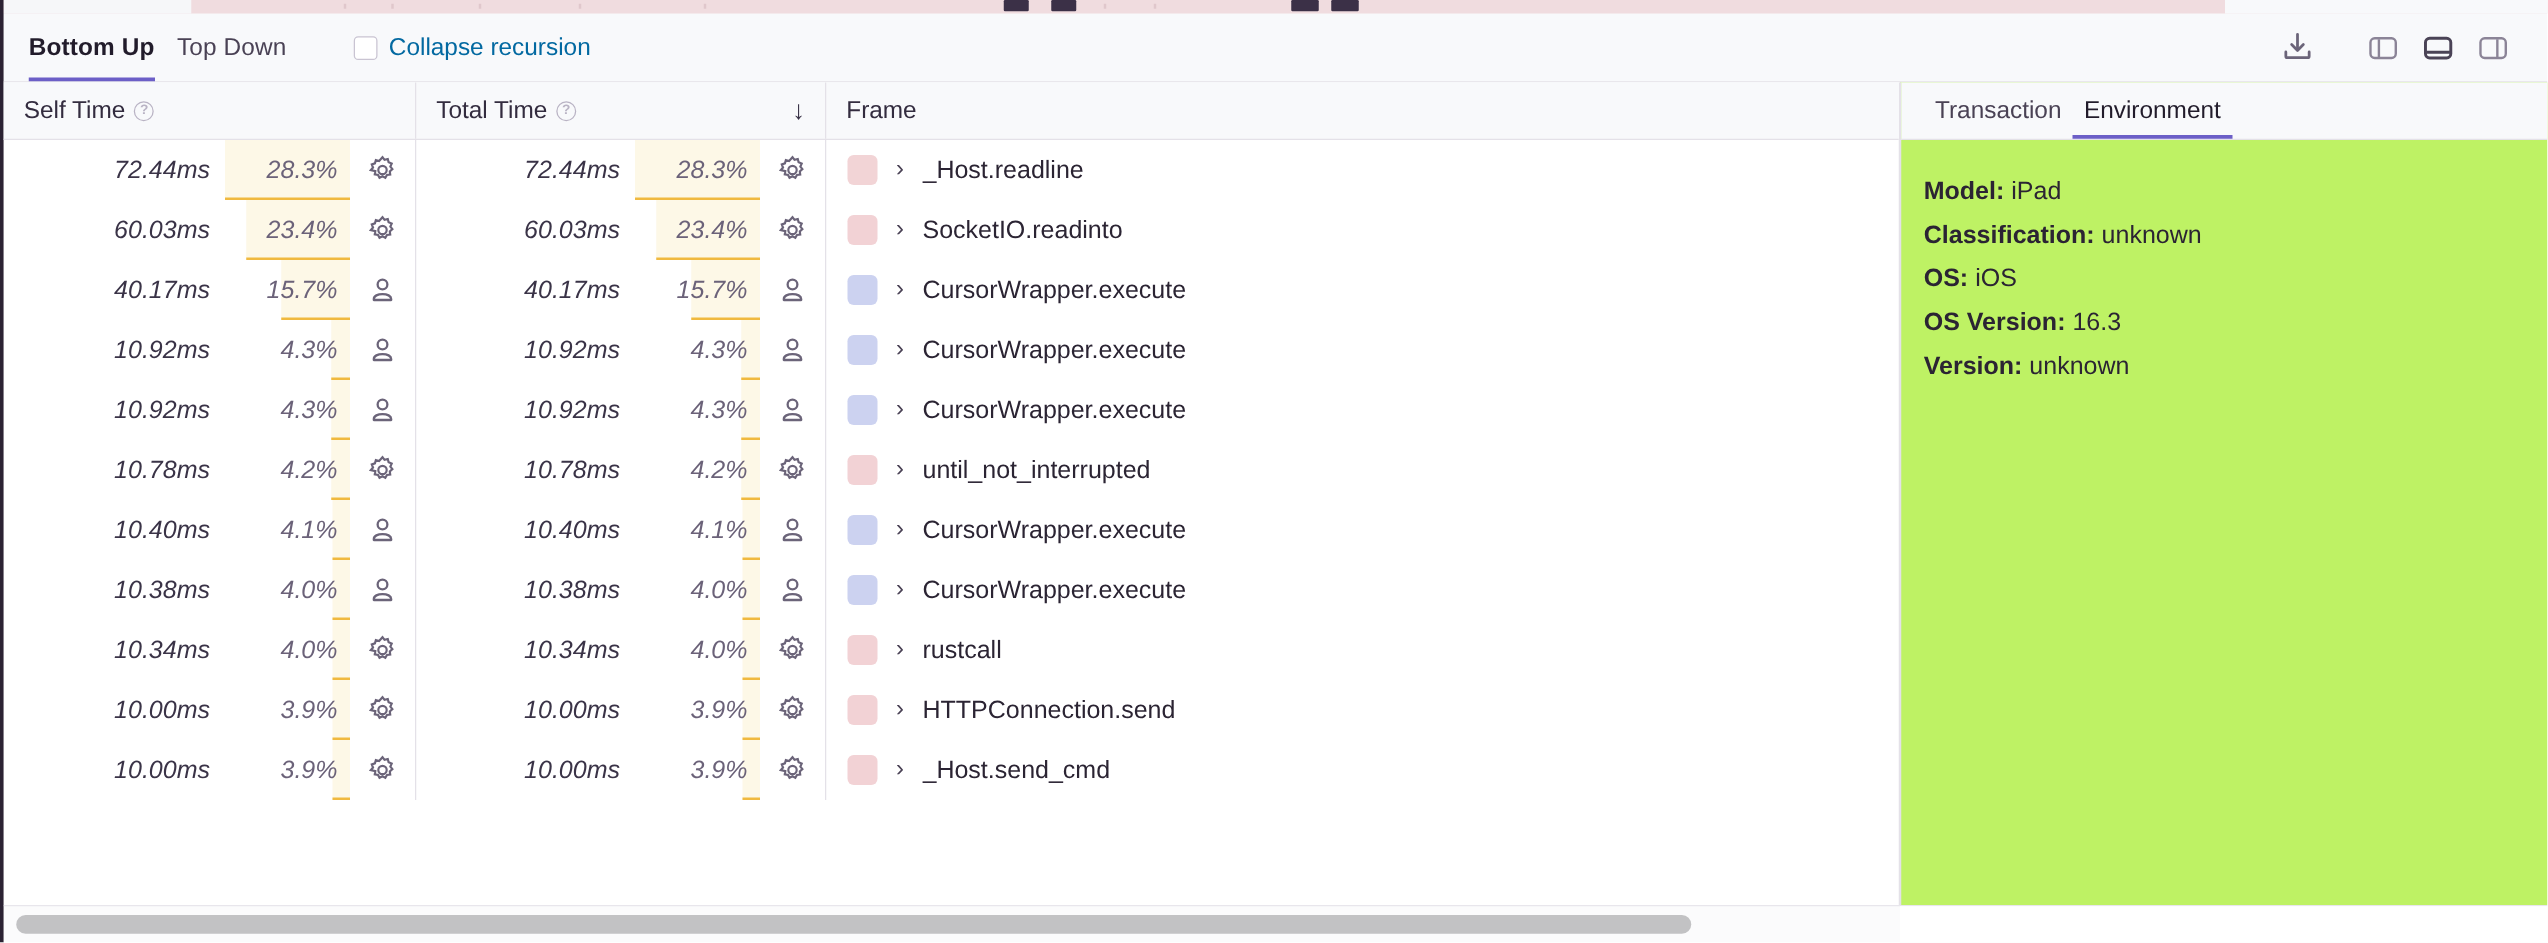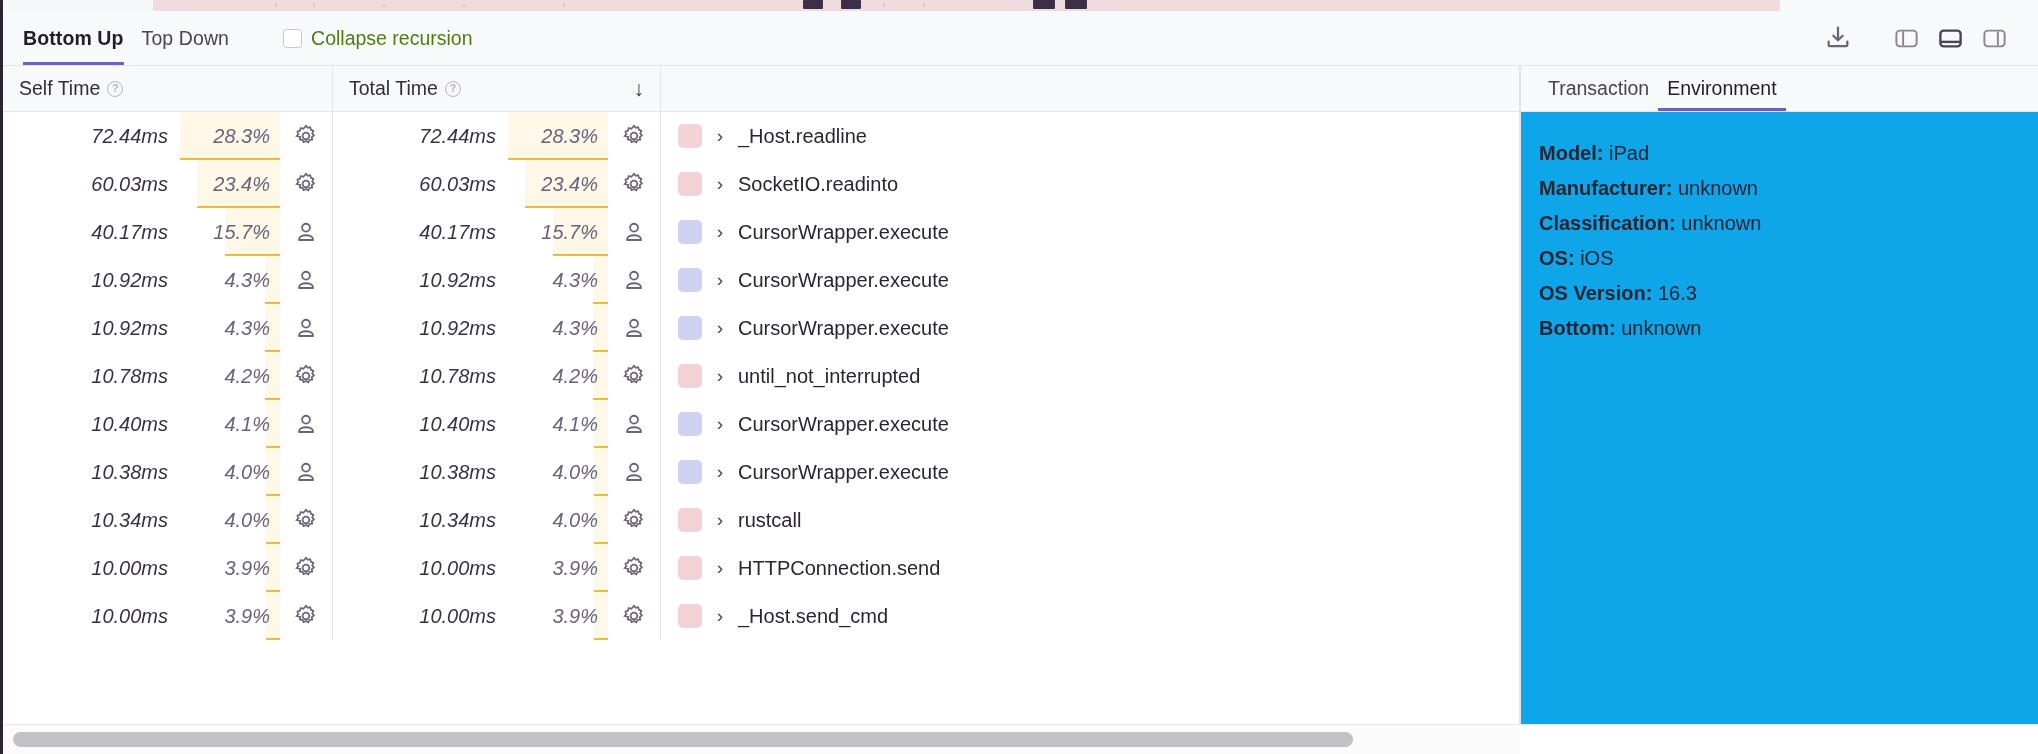--- a/index.html
+++ b/index.html
@@ -90,21 +90,21 @@
     display: flex; align-items: center; gap: 9px;
     margin-left: 30px; cursor: pointer; user-select: none;
   }
   .checkbox {
     width: 19px; height: 19px;
     border: 1.5px solid #c9c4d2;
     border-radius: 3.5px;
     background: #ffffff;
     flex: 0 0 auto;
   }
-  .collapse-label { font-size: 19.5px; color: #4d7c0f; text-align: center; }
+  .collapse-label { font-size: 19.5px; color: #0369a1; text-align: center; }
 
   .toolbar-spacer { flex: 1 1 auto; }
   .toolbar-icons { display: flex; align-items: center; gap: 0; }
   .tbtn {
     width: 44px; height: 40px;
     display: flex; align-items: center; justify-content: center;
     cursor: pointer; border-radius: 4px;
   }
   .tbtn.gap-before { margin-left: 24px; }
 
@@ -229,21 +229,21 @@
   }
   .frame-name {
     font-size: 20px; color: #2b2433;
     white-space: nowrap; overflow: hidden; text-overflow: ellipsis;
   }
 
   
   .detail-panel {
     width: 518px; flex: 0 0 518px;
     display: flex; flex-direction: column;
-    background: #0ea5e9;
+    background: #bef264;
     border-left: 1px solid #e4e1e8;
   }
   .detail-tabs {
     height: 46px; flex: 0 0 46px;
     display: flex; align-items: flex-end;
     background: #f8f9fb;
     border-bottom: 1px solid #e4e1e8;
     padding-left: 18px;
   }
   .dtab {
@@ -368,20 +368,23 @@
             <span class="help-icon">?</span>
           </span>
         </div>
         <div class="th totaltime">
           <span class="th-label">
             <span>Total Time</span>
             <span class="help-icon">?</span>
           </span>
           <span class="sort-arrow">↓</span>
         </div>
+        <div class="th frame">
+          <span>Frame</span>
+        </div>
       </div>
 
       <div class="tbody" id="tbody">
           <div class="trow">
             <div class="cell-time ">
               <div class="ms">72.44ms</div>
               <div class="pct-holder">
                 <div class="pct-bar" style="width:100.0%"></div>
                 <div class="pct-underline" style="width:100.0%"></div>
                 <div class="pct-text">28.3%</div>
@@ -770,25 +773,24 @@
       <div class="detail-tabs">
         <div class="dtab">
           <span>Transaction</span>
         </div>
         <div class="dtab active">
           <span>Environment</span>
         </div>
       </div>
       <div class="detail-body" id="env-body">
           <div class="kv"><span class="k">Model:</span> <span class="v">iPad</span></div>
-          <div class="kv"><span class="k">Manufacturer:</span> <span class="v">unknown</span></div>
           <div class="kv"><span class="k">Classification:</span> <span class="v">unknown</span></div>
           <div class="kv"><span class="k">OS:</span> <span class="v">iOS</span></div>
           <div class="kv"><span class="k">OS Version:</span> <span class="v">16.3</span></div>
-          <div class="kv"><span class="k">Bottom:</span> <span class="v">unknown</span></div>
+          <div class="kv"><span class="k">Version:</span> <span class="v">unknown</span></div>
         </div>
     </div>
   </div>
 
   <div class="scroll-area">
     <div class="scroll-track">
       <div class="scroll-thumb"></div>
     </div>
     <div class="scroll-pad"></div>
   </div>

